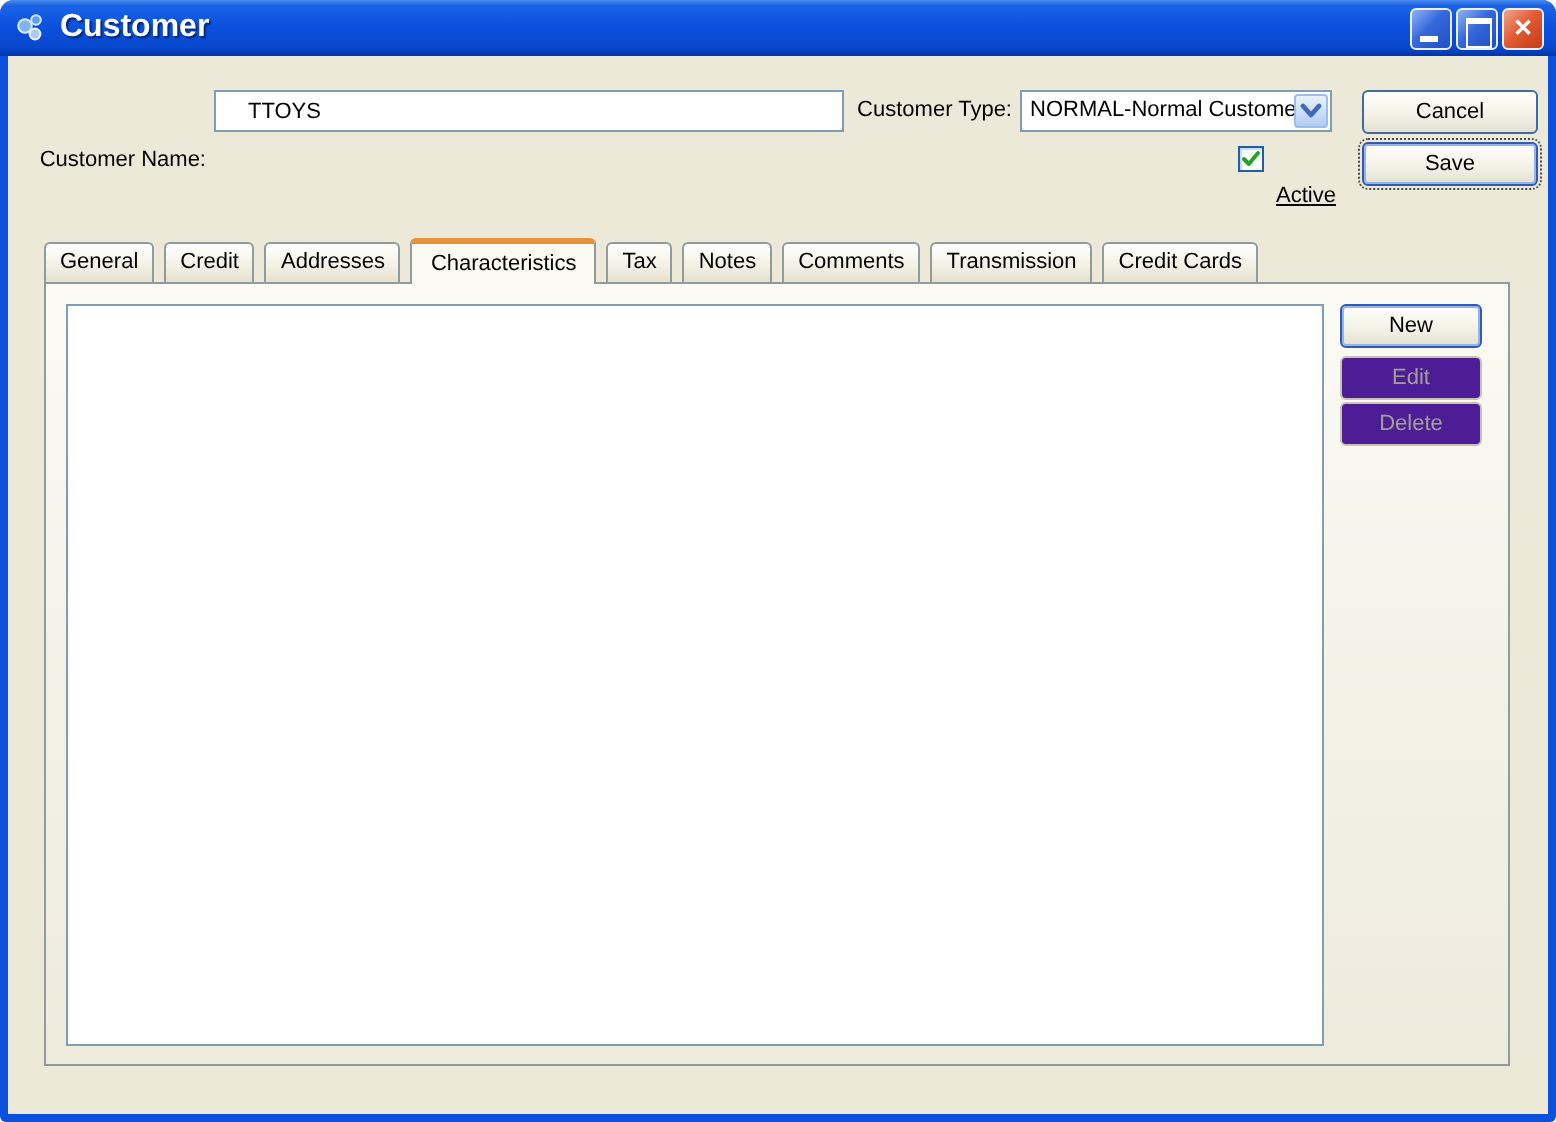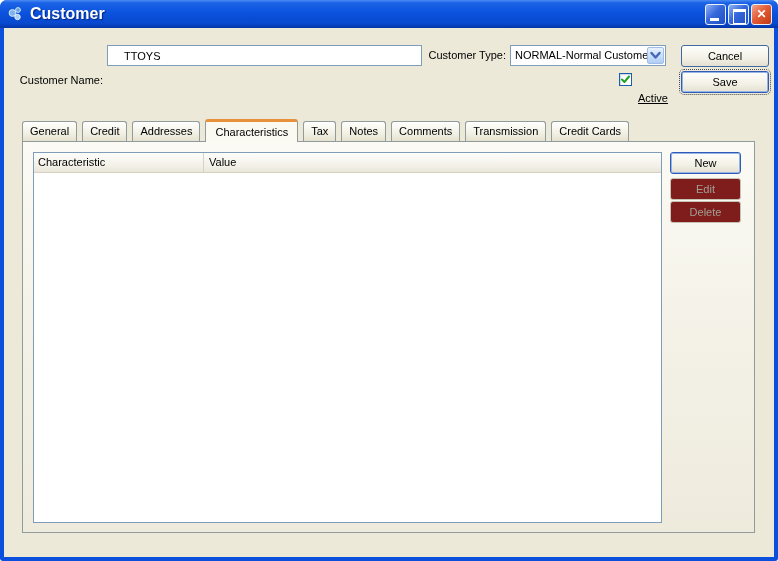--- a/index.html
+++ b/index.html
@@ -46,21 +46,21 @@
   .btn{
     position:absolute;height:22px;border:1px solid #416AA3;border-radius:3px;
     background:linear-gradient(180deg,#FEFEFB 0%,#F3F1E6 60%,#E3E0D0 100%);
     font-family:"Liberation Sans",sans-serif;font-size:11px;color:#000;
     display:flex;align-items:center;justify-content:center;padding:0;cursor:default;
   }
   .btn.w76{width:88px;}
   .btn.w71{width:71px;}
   .btn.focused{border-color:#2F5BB7;box-shadow:inset 0 0 0 1px #97B4E6;}
   .btn.dotted{outline:1px dotted #4A4A4A;outline-offset:1px;}
-  .btn:disabled{background:#7f1d1d;border-color:#C6C3B4;color:#A2A094;}
+  .btn:disabled{background:#4c1d95;border-color:#C6C3B4;color:#A2A094;}
   
   .tab-bar{position:absolute;left:18px;top:91px;height:23px;display:flex;align-items:flex-end;z-index:3;}
   .tab{
     height:20px;line-height:19px;padding:0 7px;margin-right:5px;margin-bottom:1px;
     background:linear-gradient(180deg,#FFFFFF 0%,#F2F0E3 60%,#E4E1CF 100%);
     border:1px solid #919B9C;border-bottom:none;border-radius:3px 3px 0 0;white-space:nowrap;
   }
   .tab.active{
     height:23px;line-height:20px;margin-bottom:0;padding:0 9px;
     background:#FAF9F2;border-top:3px solid #E8913C;
@@ -130,24 +130,20 @@
         <div class="tab active">Characteristics</div>
         <div class="tab">Tax</div>
         <div class="tab">Notes</div>
         <div class="tab">Comments</div>
         <div class="tab">Transmission</div>
         <div class="tab">Credit Cards</div>
       </div>
     <div class="panel"></div>
 
     <div class="grid">
-      <div class="thead">
-          <div class="th c1">Characteristic</div>
-          <div class="th c2">Value</div>
-        </div>
     </div>
 
     <div class="sbtns">
         <button class="btn w71 focused" style="left: 0px; top: 0px;">New</button>
         <button class="btn w71" disabled="" style="left: 0px; top: 26px;">Edit</button>
         <button class="btn w71" disabled="" style="left: 0px; top: 49px;">Delete</button>
       </div>
 
   </div>
 </div>

